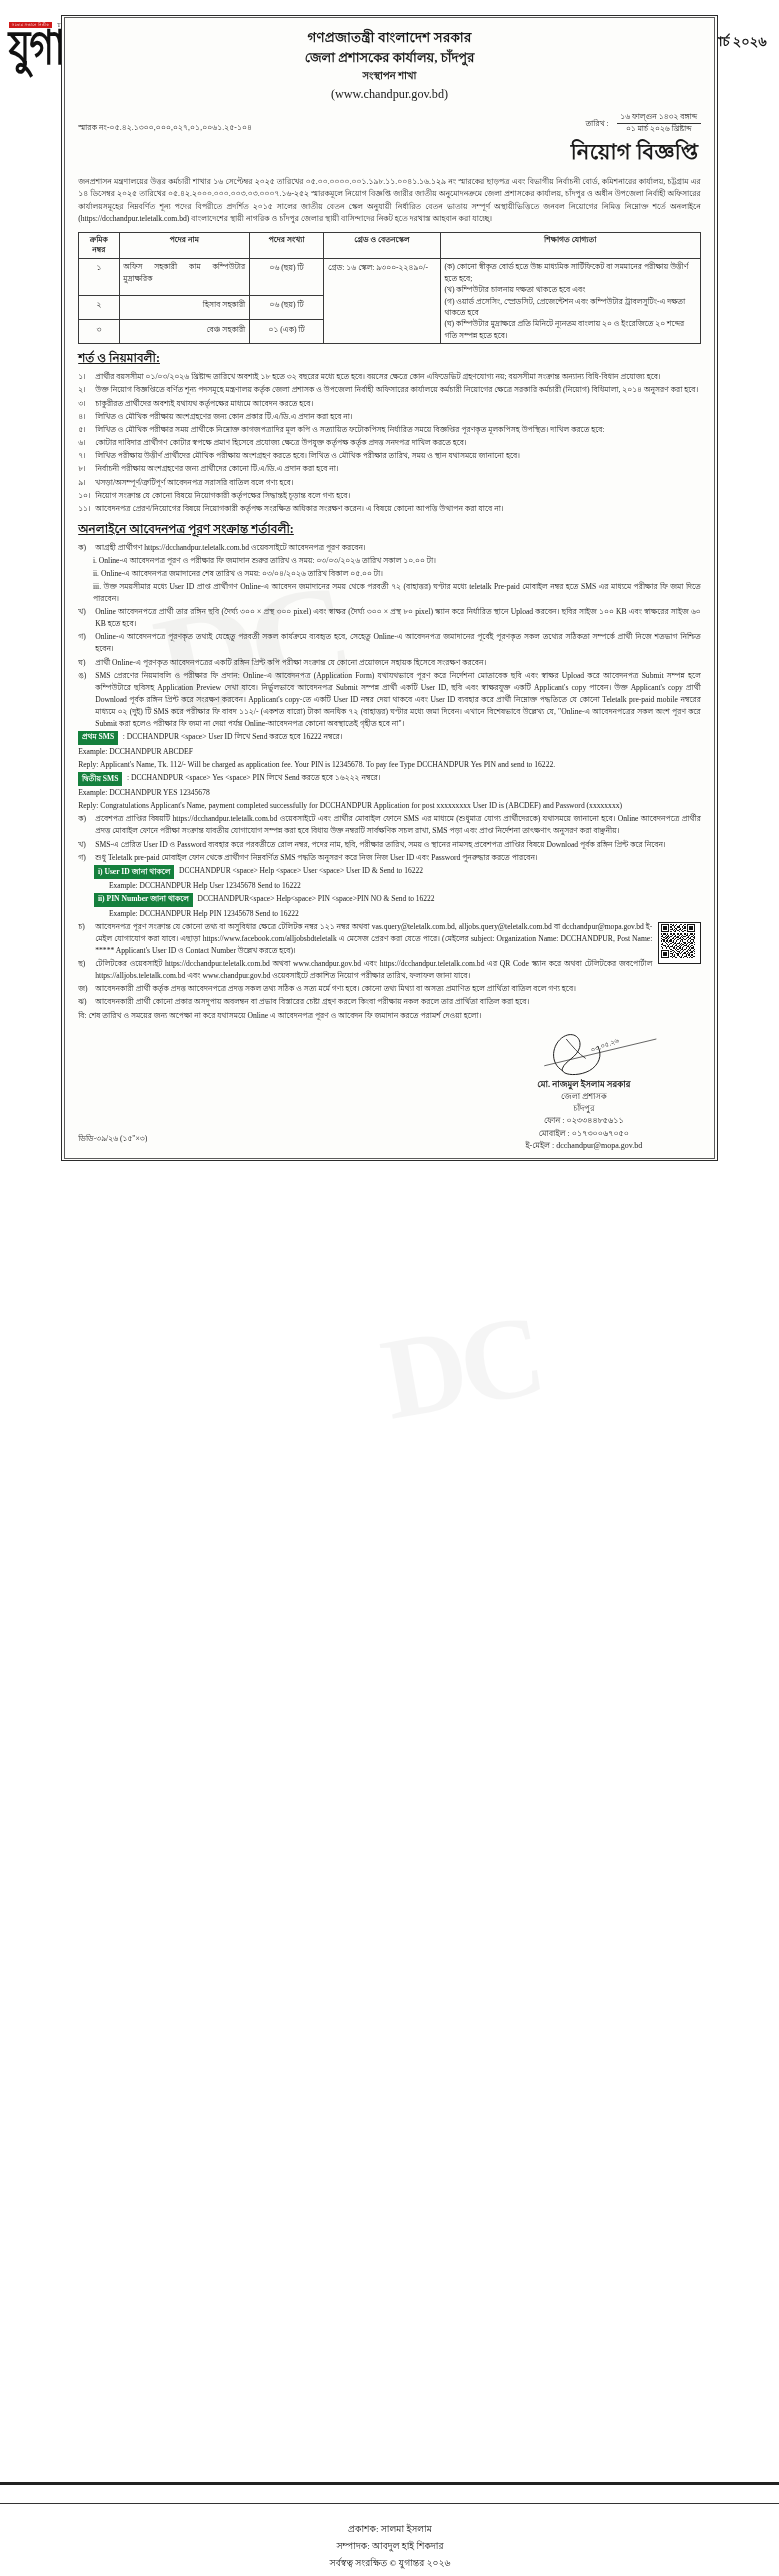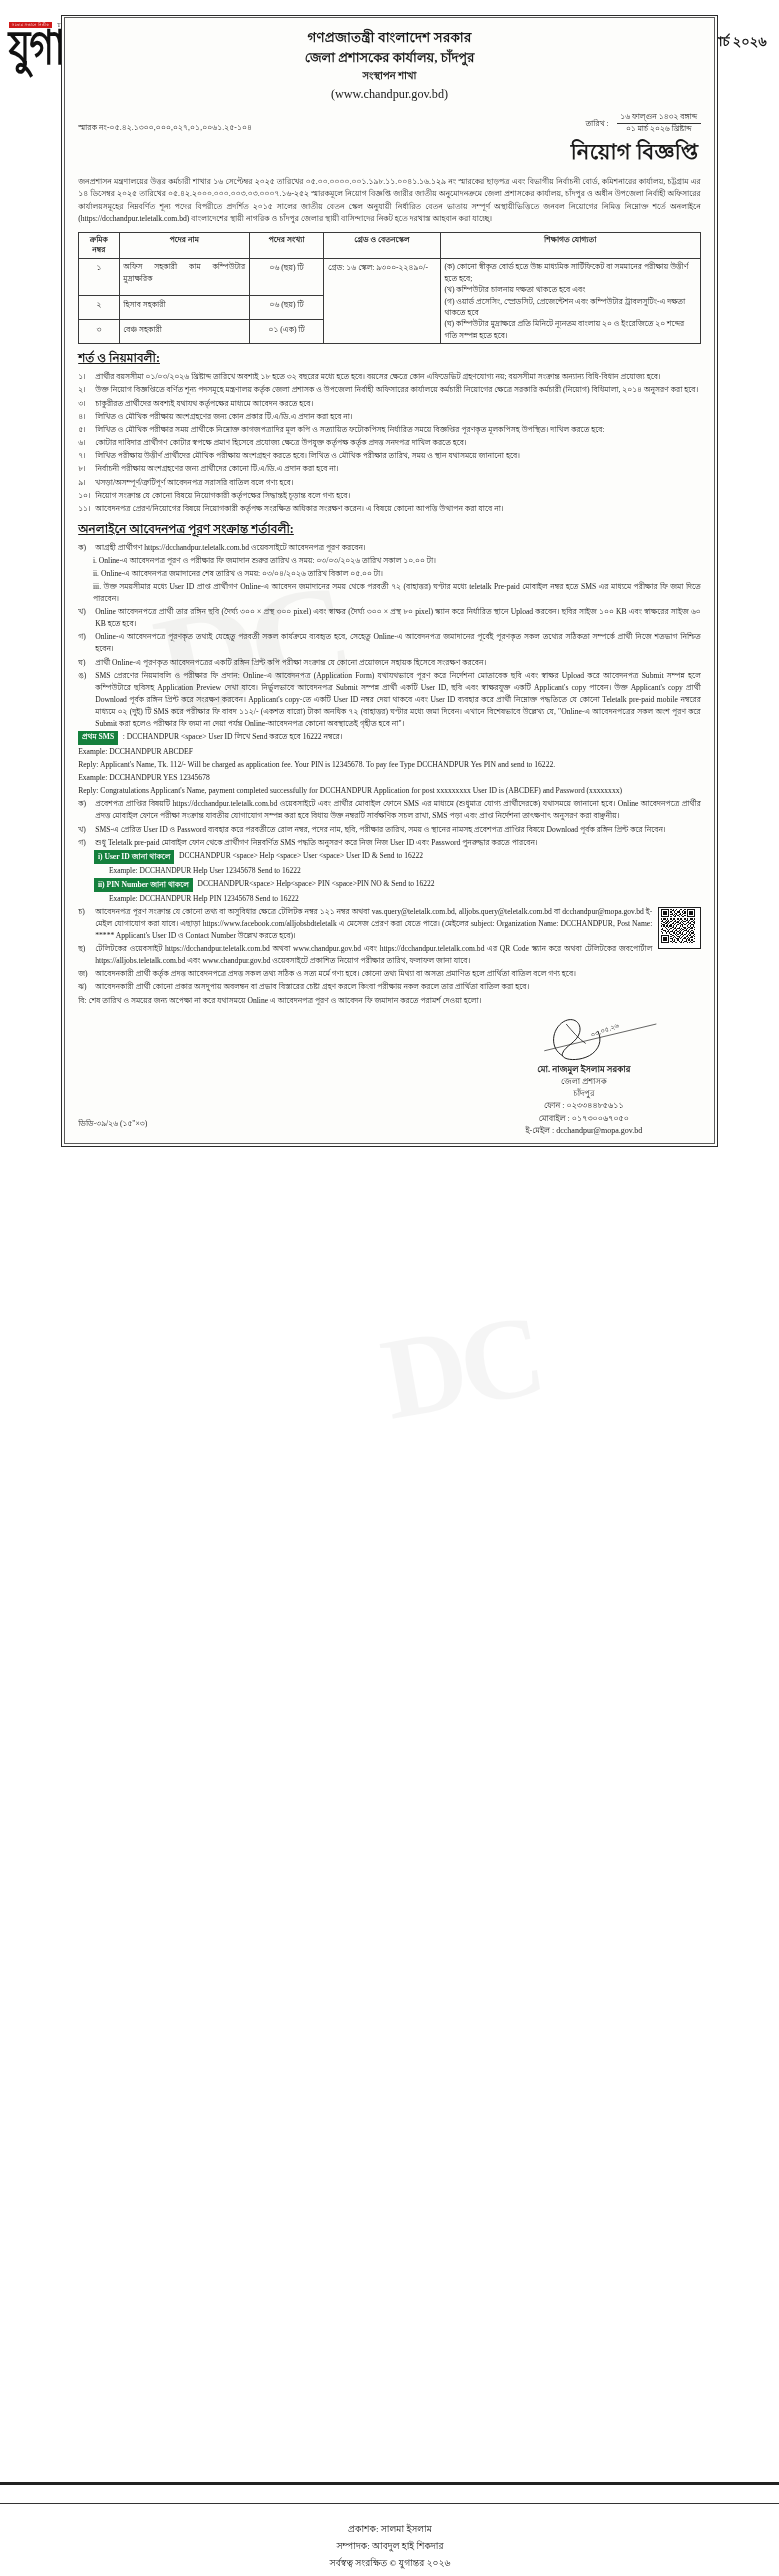--- a/index.html
+++ b/index.html
@@ -85,21 +85,21 @@
   
   table.jobs{
     width:100%;border-collapse:collapse;font-size:7.6px;
     position:relative;z-index:2;margin-bottom:4.9px;
   }
   table.jobs th,table.jobs td{
     border:0.6px solid #3a3a3a;padding:2.4px 3.7px;vertical-align:top;
   }
   table.jobs th{font-weight:bold;text-align:center;line-height:1.35;}
   .c-sl{width:32px;text-align:center;}
-  .c-name{width:122px;}
+  .c-name{width:122px;text-align:right;}
   .c-num{width:66px;text-align:center;}
   .c-grade{width:108px;}
   .c-edu{}
   .edu-line{line-height:1.5;display:block;}
   .nm{text-align:justify;text-align-last:justify;line-height:1.5;}
 
   
   .sec-h{font-size:12px;font-weight:bold;margin:4.9px 0 1.8px;position:relative;z-index:2;text-decoration:underline;}
   ol.cond, ul.plain{margin:0;padding:0;list-style:none;position:relative;z-index:2;}
   .li{display:flex;gap:3.7px;font-size:7.6px;line-height:1.58;margin-bottom:1.2px;text-align:justify;}
@@ -307,20 +307,24 @@
       <span class="smsbox">প্রথম SMS</span>
       <span class="tx lat">: DCCHANDPUR &lt;space&gt; User ID লিখে Send করতে হবে 16222 নম্বরে।</span>
     </div>
     <div class="li">
           <span class="tx lat">Example: DCCHANDPUR ABCDEF</span>
         </div>
     <div class="li">
           <span class="tx lat">Reply: Applicant's Name, Tk. 112/- Will be charged as application fee. Your PIN is 12345678. To pay fee Type DCCHANDPUR Yes PIN and send to 16222.</span>
         </div>
 
+    <div class="li sms">
+      <span class="smsbox">দ্বিতীয় SMS</span>
+      <span class="tx lat">: DCCHANDPUR &lt;space&gt; Yes &lt;space&gt; PIN লিখে Send করতে হবে ১৬২২২ নম্বরে।</span>
+    </div>
     <div class="li">
           <span class="tx lat">Example: DCCHANDPUR YES 12345678</span>
         </div>
     <div class="li">
           <span class="tx lat">Reply: Congratulations Applicant's Name, payment completed successfully for DCCHANDPUR Application for post xxxxxxxxx User ID is (ABCDEF) and Password (xxxxxxxx)</span>
         </div>
 
     <ul class="plain">
       <li class="li">
             <span class="mk">ক)</span>

